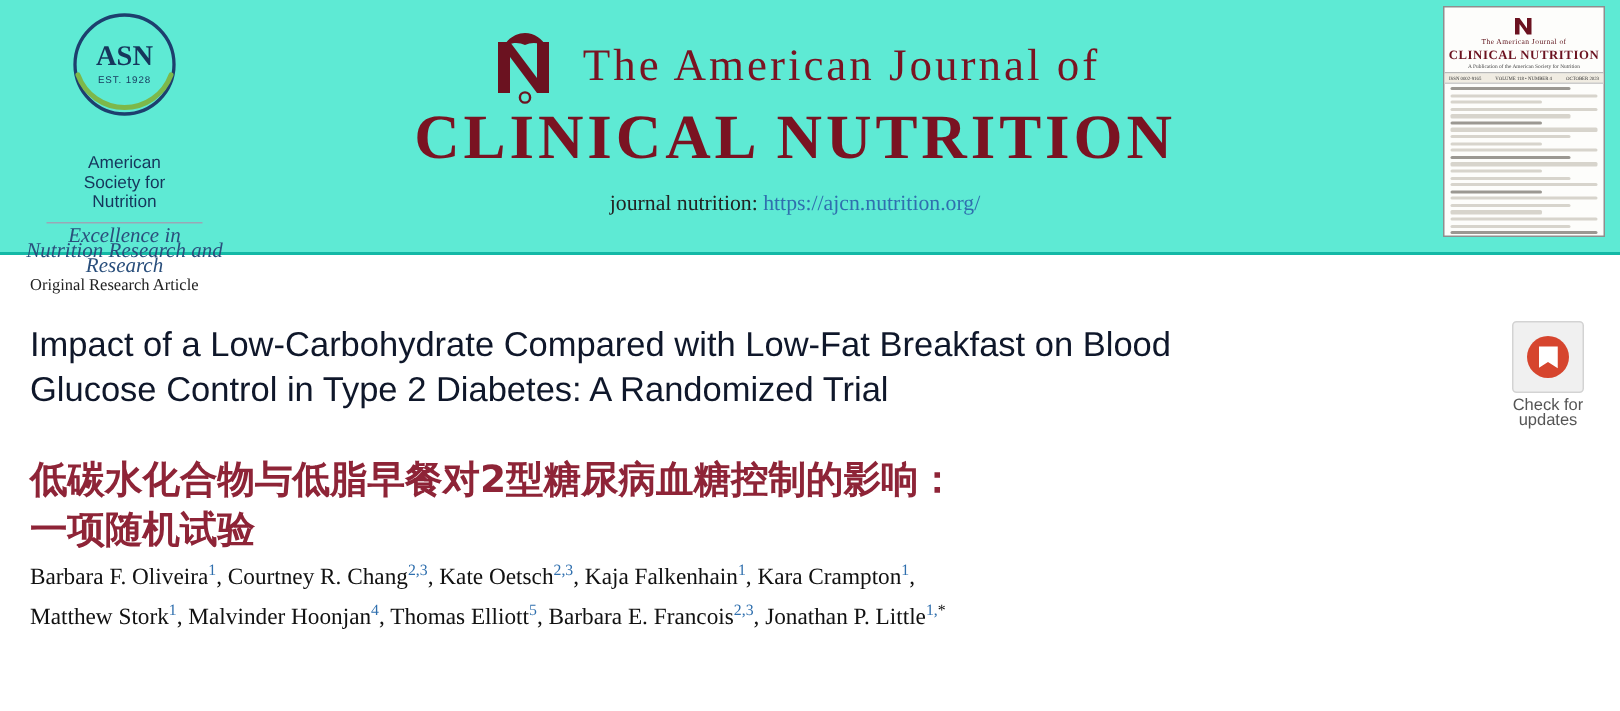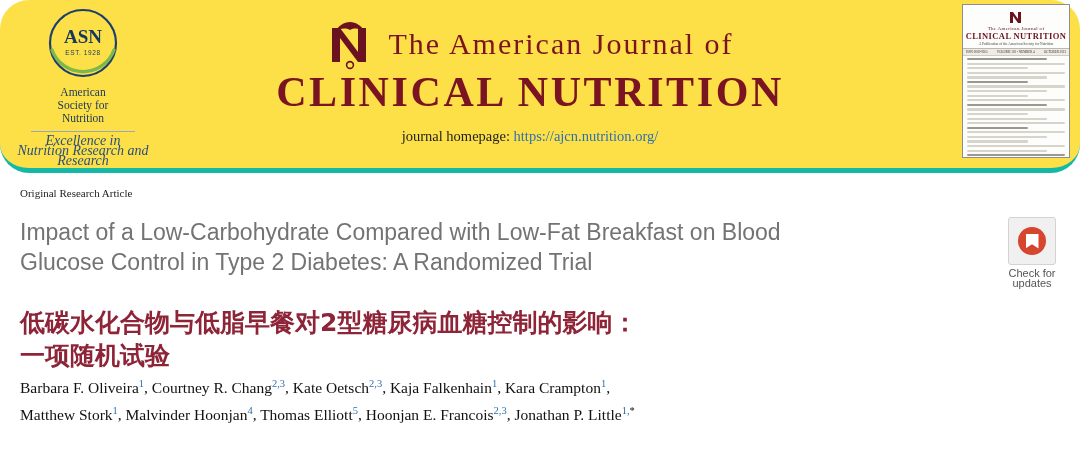--- a/index.html
+++ b/index.html
@@ -12,47 +12,46 @@
     background: #ffffff;
     font-family: "Liberation Sans", sans-serif;
     overflow: hidden;
     position: relative;
   }
 
   
   .masthead {
     position: relative;
     height: 168px;
-    border-bottom: 5px solid #14b8a6;
-    background: #fde047;
-    border-radius: 29px;
+    border-bottom: 2px solid #14b8a6;
+    background: #5eead4;
   }
 
   
   .asn-logo {
     position: absolute;
     left: 8px;
     top: 6px;
     width: 150px;
     text-align: center;
     color: #1d3f6e;
   }
   .asn-ring {
     width: 74px;
     height: 74px;
     margin: 0 auto;
     position: relative;
   }
   .asn-ring svg { display: block; }
   .asn-society {
-    margin-top: 6px;
+    margin-top: 23px;
     font-size: 11.5px;
     line-height: 13px;
     color: #16365c;
-    font-family: Liberation Serif, serif;
+    font-family: Liberation Sans, sans-serif;
   }
   .asn-rule {
     width: 104px;
     height: 1px;
     background: #9aa7b6;
     margin: 6px auto 4px auto;
   }
   .asn-tag {
     font-size: 14px;
     line-height: 10px;
@@ -162,21 +161,21 @@
   }
   .kicker {
     font-size: 11px;
     color: #222;
     font-family: "Liberation Serif", serif;
   }
   .title-en {
     margin-top: 18px;
     font-size: 23px;
     line-height: 30px;
-    color: #737373;
+    color: #0f172a;
     max-width: 900px;
     font-family: "Liberation Sans", sans-serif;
   }
   .title-zh {
     margin-top: 29px;
     font-size: 25px;
     line-height: 33px;
     color: #8e2437;
     font-weight: 700;
     max-width: 900px;
@@ -270,21 +269,21 @@
           <path d="M24 4 C30 4 36 8 38 13 C33 10 28 10 24 12 C20 10 15 10 10 13 C12 8 18 4 24 4 Z" fill="#6b1220"></path>
           <circle cx="24" cy="47" r="3.4" fill="none" stroke="#6b1220" stroke-width="1.6"></circle>
         </svg>
       </div>
       <div class="jt-top">The American Journal of</div>
     </div>
     <div class="jt-bottom">CLINICAL NUTRITION</div>
   </div>
 
   <div class="homepage">
-    <span>journal homepage:</span>
+    <span>journal nutrition:</span>
     <a href="#">https://ajcn.nutrition.org/</a>
   </div>
 
   <div class="cover">
     <div class="cover-head">
       <div class="cover-mark">
         <svg viewBox="0 0 16 16" width="16" height="16" aria-hidden="true">
           <path d="M2 14 L2 3 L5 3 L10 10 L10 3 L13 3 L13 14 L10 14 L5 7 L5 14 Z" fill="#6b1220"></path>
         </svg>
       </div>
@@ -337,21 +336,21 @@
   <div class="title-zh">
     <div>低碳水化合物与低脂早餐对2型糖尿病血糖控制的影响：</div>
     <div>一项随机试验</div>
   </div>
 
   <div class="authors">
     <div>
       <span>Barbara F. Oliveira</span><sup>1</sup><span>, </span><span>Courtney R. Chang</span><sup>2,3</sup><span>, </span><span>Kate Oetsch</span><sup>2,3</sup><span>, </span><span>Kaja Falkenhain</span><sup>1</sup><span>, </span><span>Kara Crampton</span><sup>1</sup><span>,</span>
     </div>
     <div>
-      <span>Matthew Stork</span><sup>1</sup><span>, </span><span>Malvinder Hoonjan</span><sup>4</sup><span>, </span><span>Thomas Elliott</span><sup>5</sup><span>, </span><span>Hoonjan E. Francois</span><sup>2,3</sup><span>, </span><span>Jonathan P. Little</span><sup>1,</sup><sup class="star">*</sup>
+      <span>Matthew Stork</span><sup>1</sup><span>, </span><span>Malvinder Hoonjan</span><sup>4</sup><span>, </span><span>Thomas Elliott</span><sup>5</sup><span>, </span><span>Barbara E. Francois</span><sup>2,3</sup><span>, </span><span>Jonathan P. Little</span><sup>1,</sup><sup class="star">*</sup>
     </div>
   </div>
 
   <div class="crossmark">
     <div class="cm-box">
       <div class="cm-circle">
         <div class="cm-inner"></div>
       </div>
     </div>
     <div class="cm-label">

